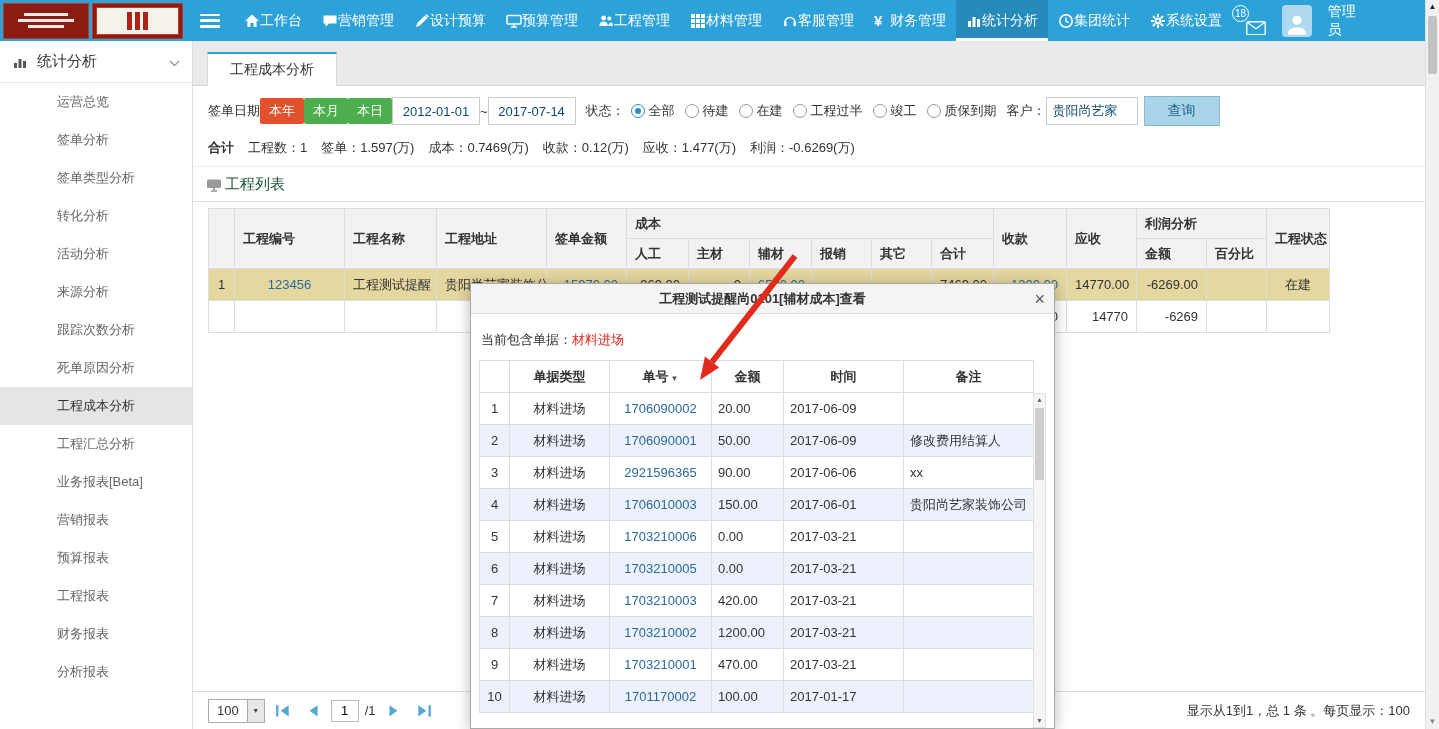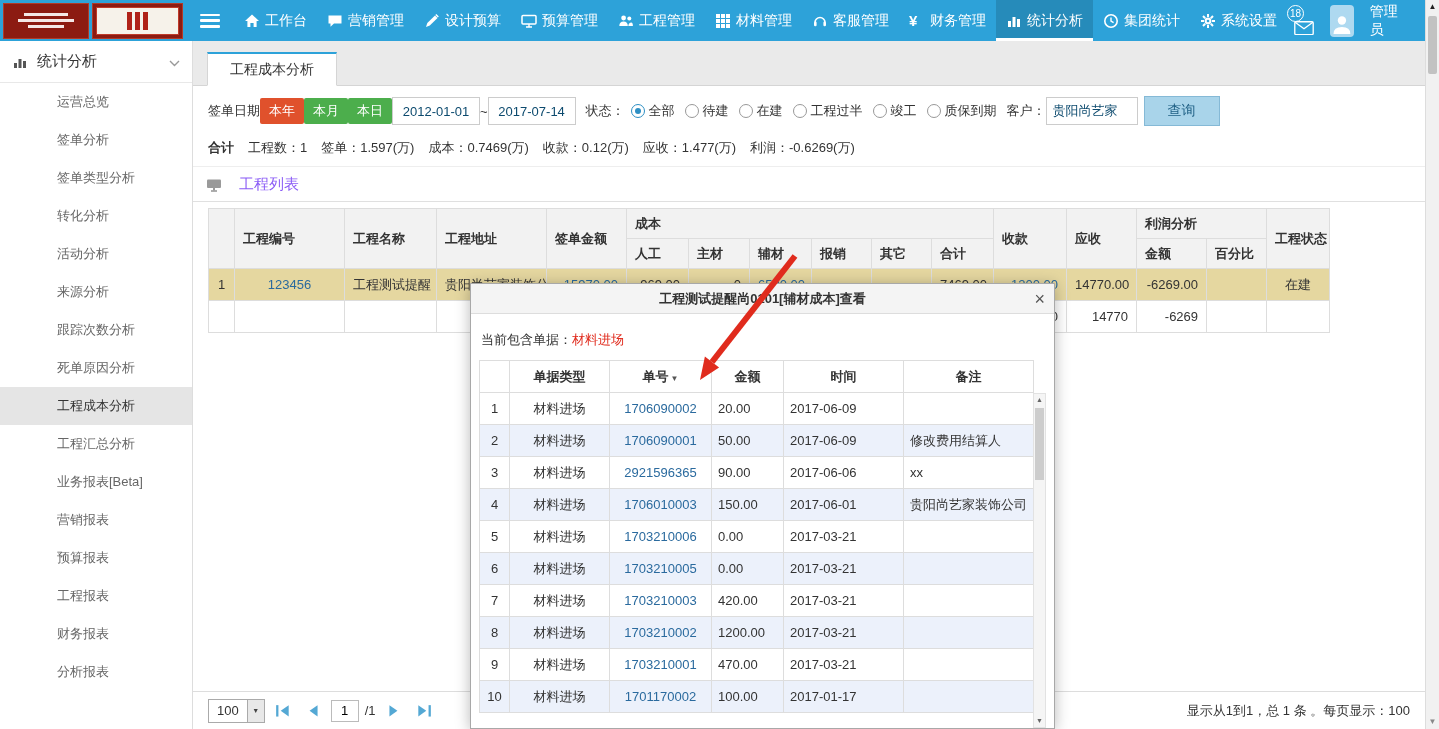--- a/index.html
+++ b/index.html
@@ -10,21 +10,21 @@
 .topbar{position:absolute;top:0;left:0;right:14px;height:41px;background:#2da2d9;display:flex;align-items:center;color:#fff}
 .logos{width:186px;height:41px;display:flex;align-items:center;gap:3px;padding:2px 3px;flex:0 0 auto}
 .logo-box{height:36px;flex:1;background:#8c1b12;border:1px solid #b23a28;position:relative;overflow:hidden;display:flex;flex-direction:column;align-items:center;justify-content:center;gap:3px}
 .logo-box .bar{height:3px;background:#fff;opacity:.9}
 .logo-box.alt{background:#8c1b12;padding:3px}
 .logo-inner{background:#f6f2ea;border:1px solid #c03a28;width:100%;height:100%;display:flex;align-items:center;justify-content:center;gap:3px}
 .logo-inner i{display:block;width:5px;height:18px;background:#b02218}
 .burger{width:20px;height:14px;margin:0 14px;display:flex;flex-direction:column;justify-content:space-between;cursor:pointer;flex:0 0 auto}
 .burger i{display:block;height:2.5px;background:#fff;border-radius:1px}
 .nav{display:flex;align-items:stretch;height:41px}
-.nav-item{display:flex;align-items:center;gap:5px;padding:0 10px;font-size:14px;cursor:pointer;white-space:nowrap}
+.nav-item{display:flex;align-items:center;padding:0 10px;font-size:14px;cursor:pointer;white-space:nowrap}
 .nav-item.active{background:rgba(0,0,0,.14);box-shadow:inset 0 -3px 0 #fff}
 .nicon{width:16px;height:16px;display:inline-block;flex:0 0 auto}
 .yen{font-size:15px;font-weight:bold;line-height:16px}
 .right-group{margin-left:auto;display:flex;align-items:center;gap:16px;padding-right:58px}
 .mailwrap{position:relative;width:36px;height:32px;cursor:pointer}
 .badge{position:absolute;left:0;top:0;width:17px;height:17px;border:1px solid #fff;border-radius:50%;font-size:10px;line-height:15px;text-align:center;color:#fff}
 .mail{position:absolute;right:0;bottom:2px;width:20px;height:14px}
 .avatar{width:32px;height:32px;border-radius:4px;background:#aed9f0;display:flex;align-items:flex-end;justify-content:center;overflow:hidden;cursor:pointer}
 .uname{font-size:14px;cursor:pointer}
 
@@ -55,21 +55,21 @@
 .w-date{width:88px}
 .w-cust{width:92px;text-align:left;padding:0 6px}
 .statuses{display:flex;align-items:center;gap:10px;margin-left:6px}
 .status-opt{display:inline-flex;align-items:center;gap:4px;cursor:pointer}
 .radio{width:14px;height:14px;border:1px solid #999;border-radius:50%;display:inline-block;position:relative;background:#fff}
 .radio.sel{border-color:#2d8fc4}
 .radio.sel::after{content:"";position:absolute;left:3px;top:3px;width:6px;height:6px;border-radius:50%;background:#2d8fc4}
 .query-btn{margin-left:6px;width:76px;height:30px;background:#a9d4ea;border:1px solid #85b9d6;color:#1f5f84;font-size:14px;cursor:pointer;font-family:inherit}
 .summary{display:flex;align-items:center;gap:14px;padding:4px 0 9px 15px;font-size:13px;color:#333;border-bottom:1px solid #eee;white-space:nowrap}
 .summary b{font-weight:bold}
-.section-hd{display:flex;align-items:center;gap:17px;padding:8px 0 7px 13px;color:#8b5cf6;font-size:15px;border-bottom:1px solid #e0e0e0}
+.section-hd{display:flex;align-items:center;gap:3px;padding:8px 0 7px 13px;color:#14532d;font-size:15px;border-bottom:1px solid #e0e0e0}
 
 
 table.main{border-collapse:collapse;margin:6px 15px 0;table-layout:fixed;width:1121px}
 .main th,.main td{border:1px solid #ddd;font-size:13px;color:#333;padding:0 8px;overflow:hidden;white-space:nowrap}
 .main th{background:#f2f2f2;font-weight:bold;text-align:left;height:30px}
 .main td{text-align:center;height:32px}
 .main td.num{text-align:right}
 tr.hl{background:#e5d7a0}
 a.lnk{color:#2a6a9e;text-decoration:none;cursor:pointer}
 a.lnk.u{text-decoration:underline}

